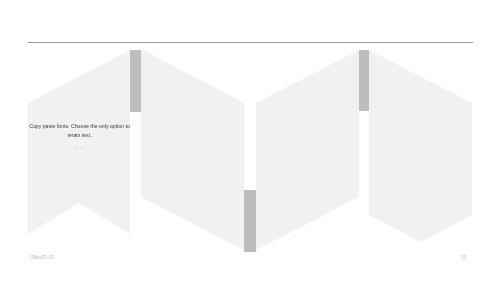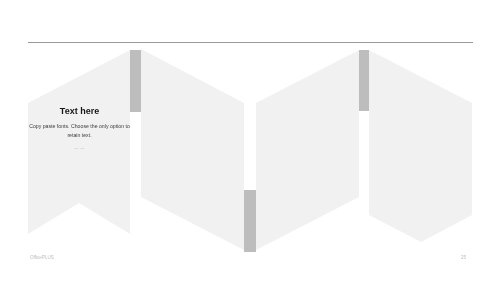--- a/index.html
+++ b/index.html
@@ -27,19 +27,18 @@
 
     <polygon fill="#f1f1f1" points="256,103 359,50 359,197 256,250"></polygon>
 
     <polygon fill="#f1f1f1" points="369,50 472,103 472,215 421,242 369,215"></polygon>
 
     <rect x="130" y="50" width="11" height="62" fill="#bdbdbd"></rect>
     <rect x="244" y="190" width="12" height="62" fill="#bdbdbd"></rect>
     <rect x="359" y="50" width="10" height="61" fill="#bdbdbd"></rect>
   </svg>
 
-  <div class="heading" style="left:29px;top:106px;width:101px;">Text here</div>
   <div class="body" style="left:29px;top:122px;width:101px;">Copy paste fonts. Choose the only option to retain text.</div>
   <div class="tiny" style="left:29px;top:146px;width:101px;">--- ---</div>
 
   <div class="footer">OfficePLUS</div>
   <div class="pageno">25</div>
 </div>
 
 </body></html>

